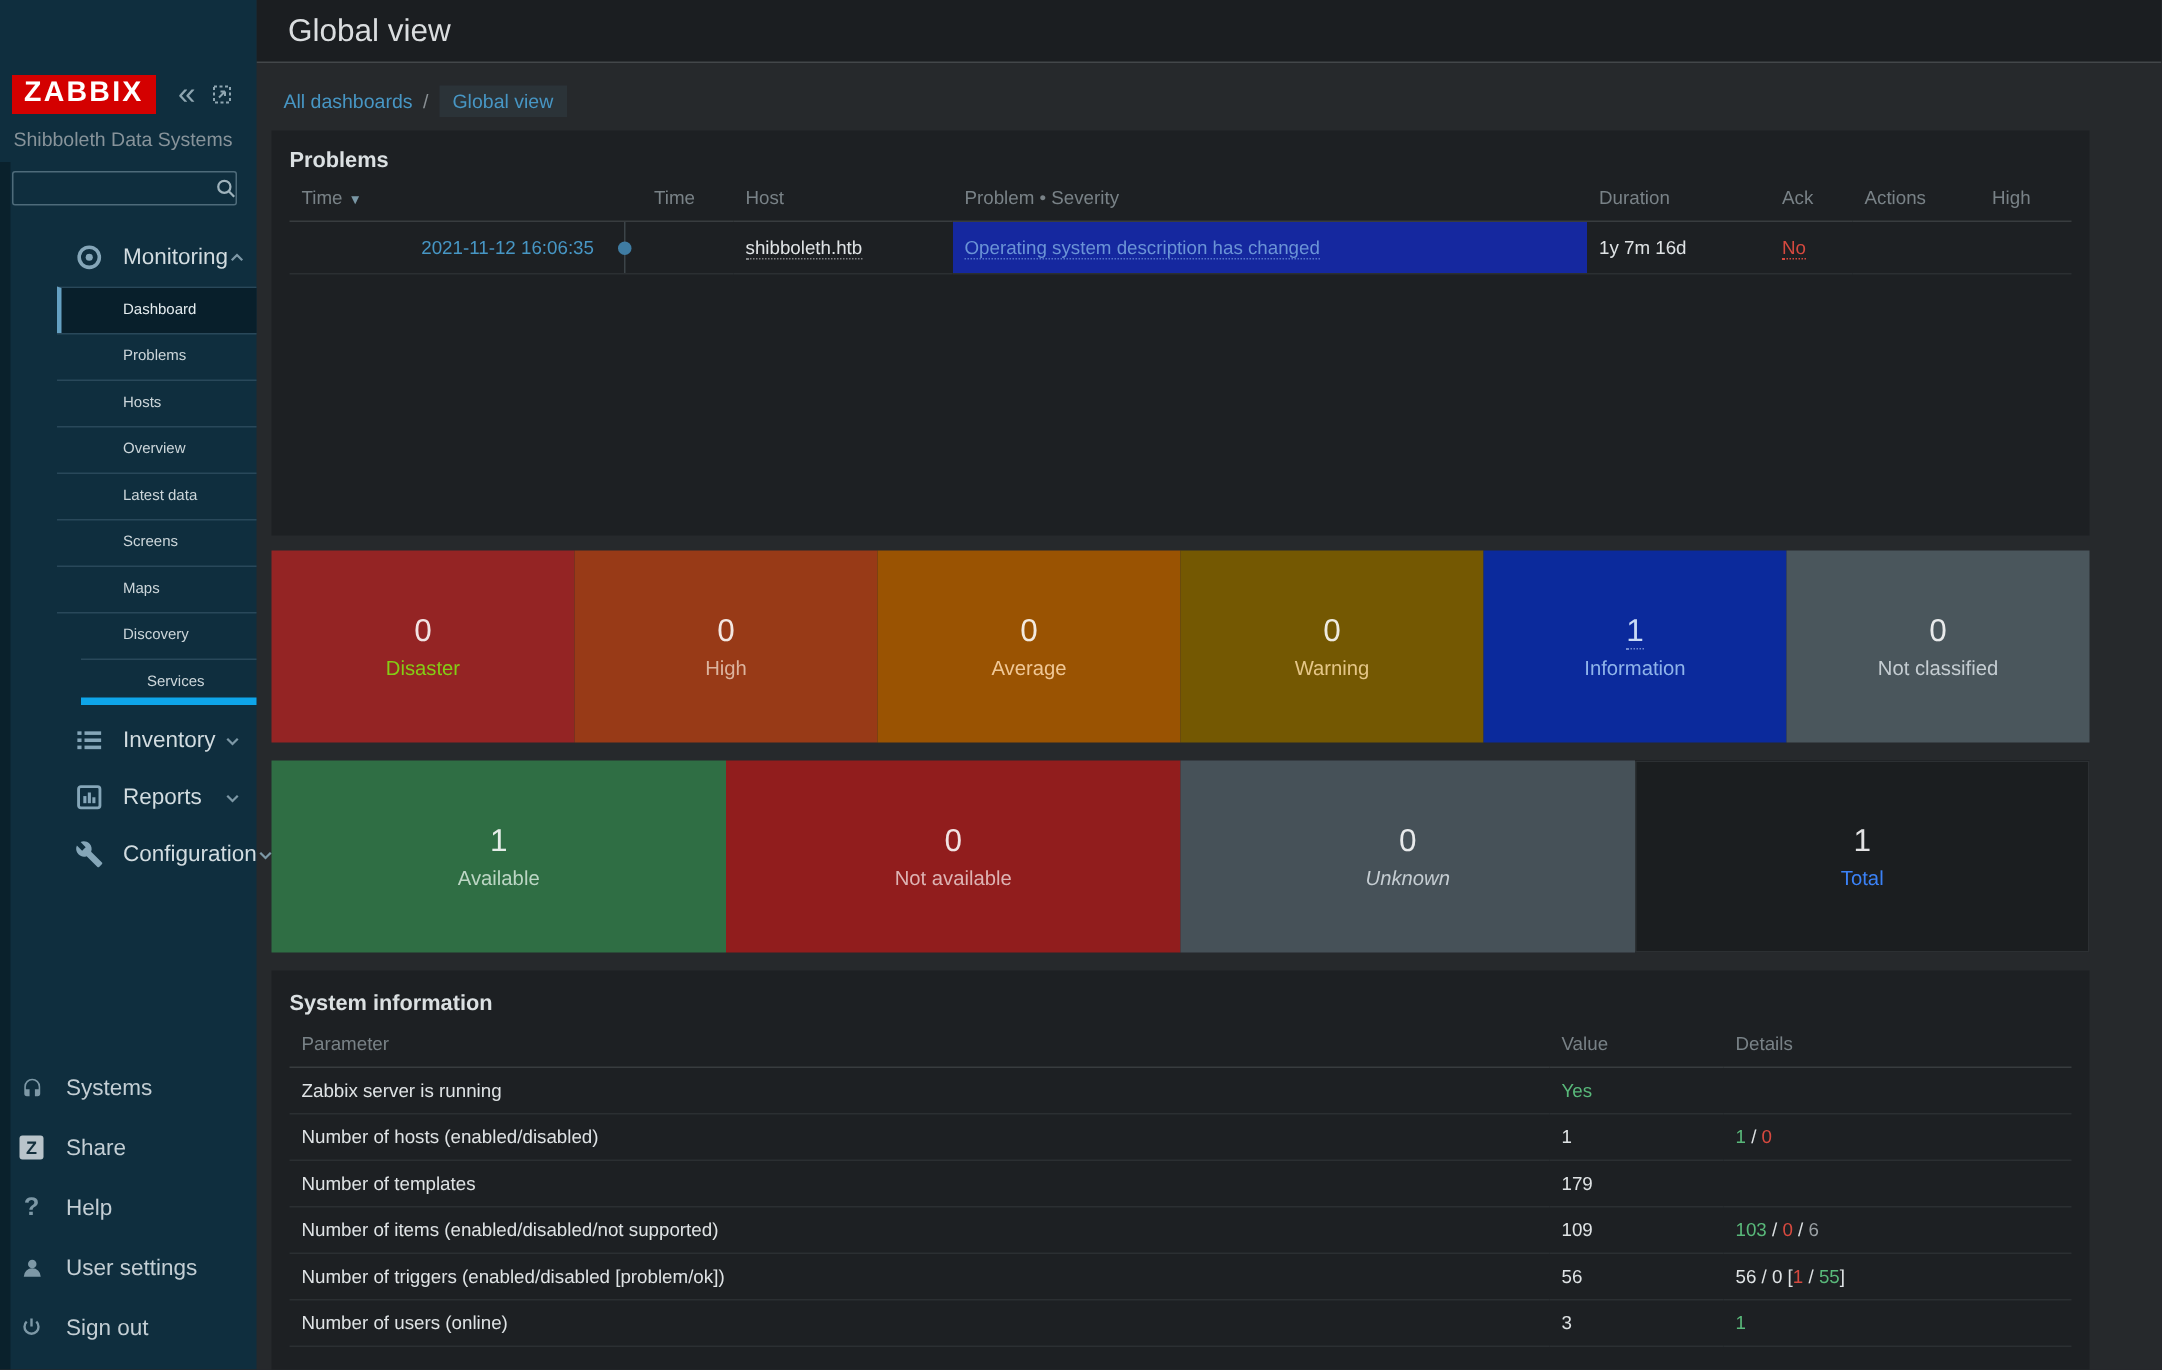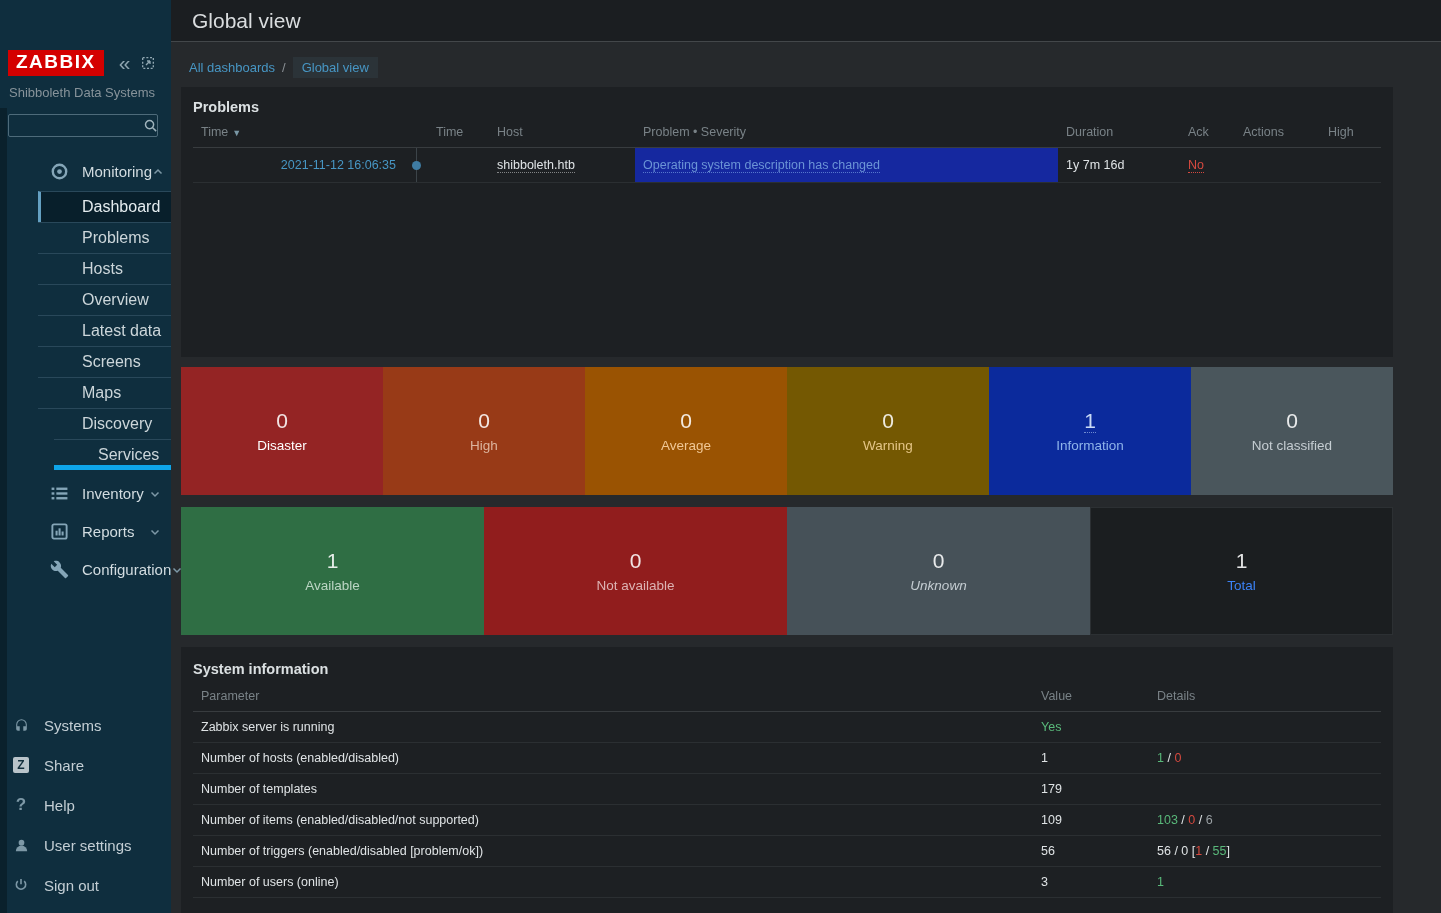--- a/index.html
+++ b/index.html
@@ -29,21 +29,21 @@
     padding:2px 24px 2px 6px; font-size:12.5px; outline:none; }
   .search-icon { position:absolute; right:5px; top:4px; color:#9fb3bc; }
 
   .nav { margin-top:16px;padding-left:38px; }
   .nav-section { display:flex; align-items:center; height:38px; padding:0 10px 0 12px;
     color:#d2dce0; font-size:15px; cursor:pointer; position:relative; }
   .nav-section .sec-icon { width:19px; height:19px; color:#85a6b8; margin-right:13px; flex:0 0 auto; }
   .nav-section .sec-label { flex:1; }
   .nav-section .chev { color:#7d98a6; width:12px; height:12px; }
   .submenu { }
-  .submenu-item { height:31px; line-height:30px; padding-left:44px; font-size:16px;
+  .submenu-item { height:31px; line-height:30px; padding-left:44px; font-size:10px;
     color:#ccd6da; border-top:1px solid #29485a; cursor:pointer; }
   .submenu-item:last-child { border-bottom:5px solid #0ea5e9;margin-left:16px; }
   .submenu-item.active { background:#081f2b; border-left:3px solid var(--sidebar-active-border,#64a0c2);
     padding-left:41px; color:#e4ecef; }
 
   .sidebar-footer { position:absolute; left:0; bottom:8px; width:100%; }
   .foot-item { display:flex; align-items:center; height:40px; padding:0 12px;
     color:#c3ced4; font-size:15px; cursor:pointer; }
   .foot-item .f-icon { width:18px; height:18px; color:#7d98a6; margin-right:14px;
     flex:0 0 auto; display:inline-flex; align-items:center; justify-content:center; }
@@ -82,21 +82,21 @@
   td.cell-problem { background:var(--severity-cell-bg,#15289f); }
   .problem-link { color:#6b94d6; border-bottom:1px dotted rgba(120,160,230,0.65); cursor:pointer; }
   .ack-no { color:var(--red,#d6493f); border-bottom:1px dotted var(--red,#d6493f); cursor:pointer; }
 
   .tile-row { display:flex; width:1212px; margin-bottom:12px; }
   .tile { flex:1; height:128px; display:flex; flex-direction:column;
     align-items:center; justify-content:center; }
   .tile-count { font-size:21px; color:rgba(255,255,255,0.88); }
   .tile-count .count-link { border-bottom:1px dotted rgba(180,205,245,0.6); cursor:pointer; }
   .tile-label { font-size:13.5px; margin-top:5px; color:rgba(255,255,255,0.66); }
-  .tile.t-disaster .tile-label { color:#ffffff;text-align:center; }
+  .tile.t-disaster .tile-label { color:#84cc16;text-align:center; }
   .tile.t-high .tile-label { color:#dcb49e; }
   .tile.t-average .tile-label { color:#f0c795; }
   .tile.t-warning .tile-label { color:#e5c687; }
   .tile.t-info .tile-label { color:#8fb4ea; }
   .tile.t-info .tile-count { color:#c9daf5; }
   .tile.t-notclassified .tile-label { color:#c5cdd2; }
   .tile.t-available .tile-label { color:#bcd6c4; }
   .tile.t-notavailable .tile-label { color:#ddb3b3; }
   .tile.t-unknown .tile-label { color:#c5cdd2;font-style:italic; }
   .tile.t-total { box-shadow:inset 0 0 0 1px #2c3033; }

